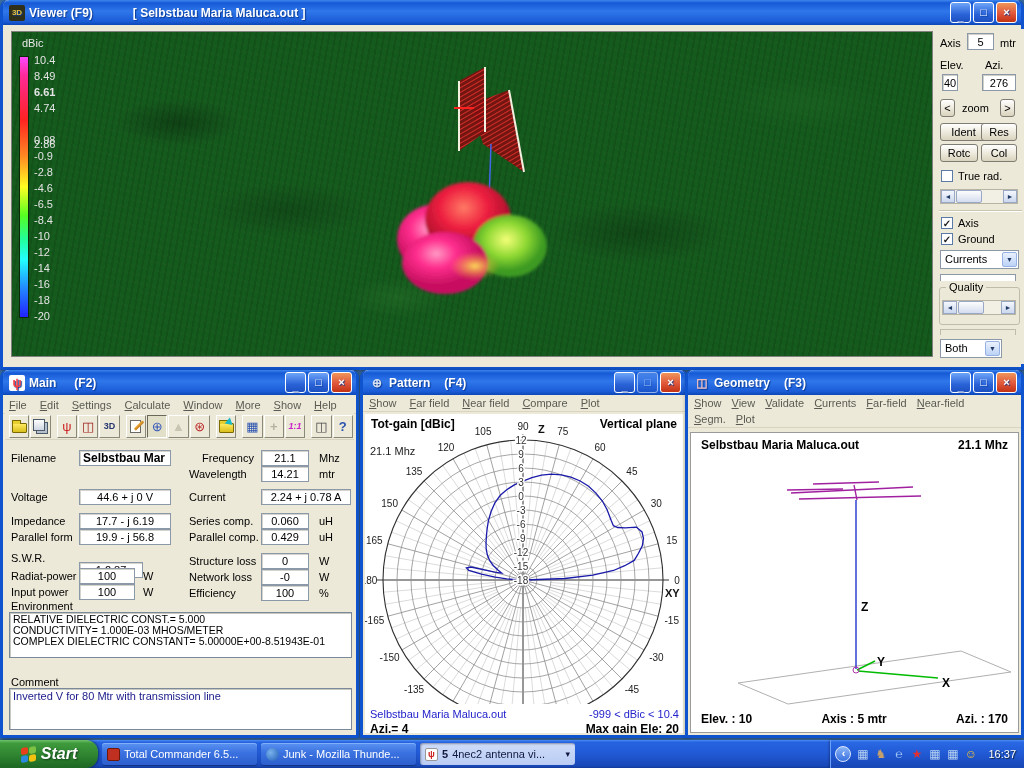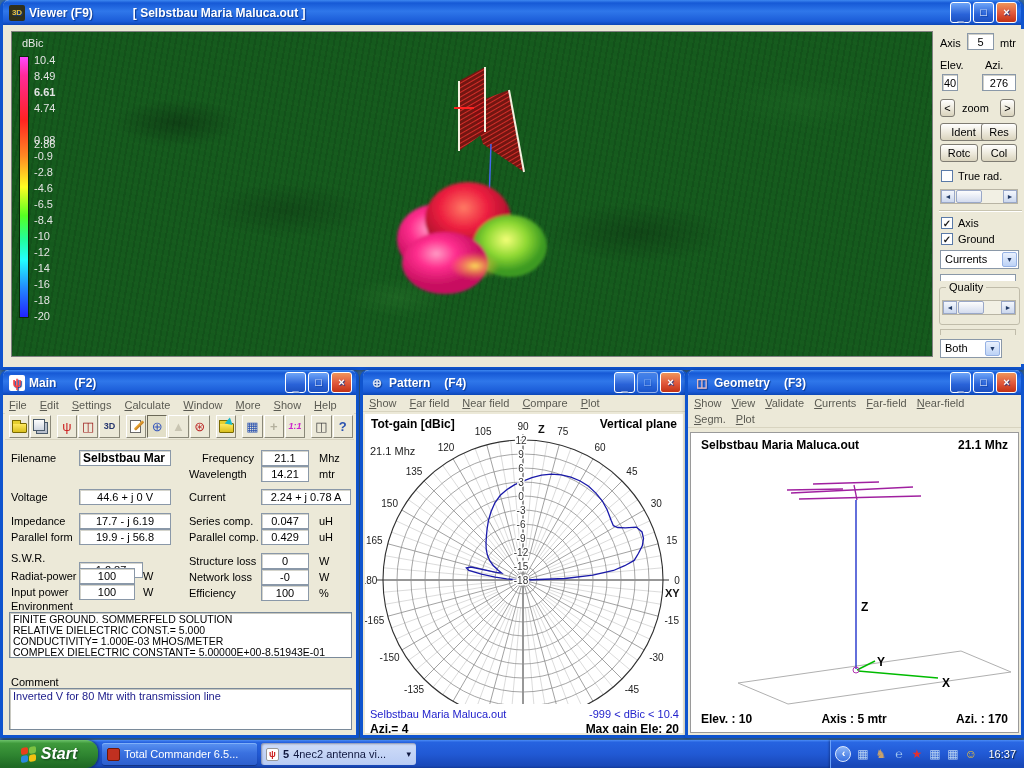--- a/index.html
+++ b/index.html
@@ -347,39 +347,38 @@
         <div class="lbl" style="left: 140px; top: 144px;">W</div>
         <div class="lbl" style="left: 186px; top: 10px; margin-left: 13px;">Frequency</div>
         <div class="val fval" style="left: 258px; top: 8px; width: 48px;">21.1</div>
         <div class="lbl" style="left: 316px; top: 10px;">Mhz</div>
         <div class="lbl" style="left: 186px; top: 26px;">Wavelength</div>
         <div class="val fval" style="left: 258px; top: 24px; width: 48px;">14.21</div>
         <div class="lbl" style="left: 316px; top: 26px;">mtr</div>
         <div class="lbl" style="left: 186px; top: 49px;">Current</div>
         <div class="val fval" style="left: 258px; top: 47px; width: 90px;">2.24 + j 0.78 A</div>
         <div class="lbl" style="left: 186px; top: 73px;">Series comp.</div>
-        <div class="val fval" style="left: 258px; top: 71px; width: 48px;">0.047</div>
+        <div class="val fval" style="left: 258px; top: 71px; width: 48px;">0.060</div>
         <div class="lbl" style="left: 316px; top: 73px;">uH</div>
         <div class="lbl" style="left: 186px; top: 89px;">Parallel comp.</div>
         <div class="val fval" style="left: 258px; top: 87px; width: 48px;">0.429</div>
         <div class="lbl" style="left: 316px; top: 89px;">uH</div>
         <div class="lbl" style="left: 186px; top: 113px;">Structure loss</div>
         <div class="val fval" style="left: 258px; top: 111px; width: 48px;">0</div>
         <div class="lbl" style="left: 316px; top: 113px;">W</div>
         <div class="lbl" style="left: 186px; top: 129px;">Network loss</div>
         <div class="val fval" style="left: 258px; top: 127px; width: 48px;">-0</div>
         <div class="lbl" style="left: 316px; top: 129px;">W</div>
         <div class="lbl" style="left: 186px; top: 145px;">Efficiency</div>
         <div class="val fval" style="left: 258px; top: 143px; width: 48px;">100</div>
         <div class="lbl" style="left: 316px; top: 145px;">%</div>
       </div>
 
     <div class="lbl" id="env-label">Environment</div>
     <div class="whitebox" id="env-box">
-        <div>FINITE GROUND.  SOMMERFELD SOLUTION</div>
         <div>RELATIVE DIELECTRIC CONST.=  5.000</div>
         <div>CONDUCTIVITY= 1.000E-03 MHOS/METER</div>
         <div>COMPLEX DIELECTRIC CONSTANT= 5.00000E+00-8.51943E-01</div>
       </div>
     <div class="lbl" id="comment-label">Comment</div>
     <div class="whitebox" id="comment-box" style="color:#1a1a8a;">
         <div>Inverted V for 80 Mtr with transmission line</div>
       </div>
   </div>
 
@@ -596,20 +595,24 @@
           <i style="background:#2a8adf"></i>
           <i style="background:#f3c211"></i>
       </span>
       <span>Start</span>
     </div>
     <div id="taskbtns" style="display:flex;">
         <div class="taskbtn">
           <span class="ticon tc"></span>
           <span style="overflow: hidden; text-overflow: ellipsis;">Total Commander 6.5...</span>
         </div>
+        <div class="taskbtn">
+          <span class="ticon tb"></span>
+          <span style="overflow: hidden; text-overflow: ellipsis;">Junk - Mozilla Thunde...</span>
+        </div>
         <div class="taskbtn active">
           <span class="ticon nec">ψ</span>
           <span class="cnt">5</span>
           <span style="overflow: hidden; text-overflow: ellipsis;">4nec2 antenna vi...</span>
           <span style="margin-left: auto; font-size: 9px;">▾</span>
         </div>
       </div>
     <div id="tray">
       <span id="tray-chevron">‹</span>
       <span id="tray-icons" style="display:flex;gap:3px;">

